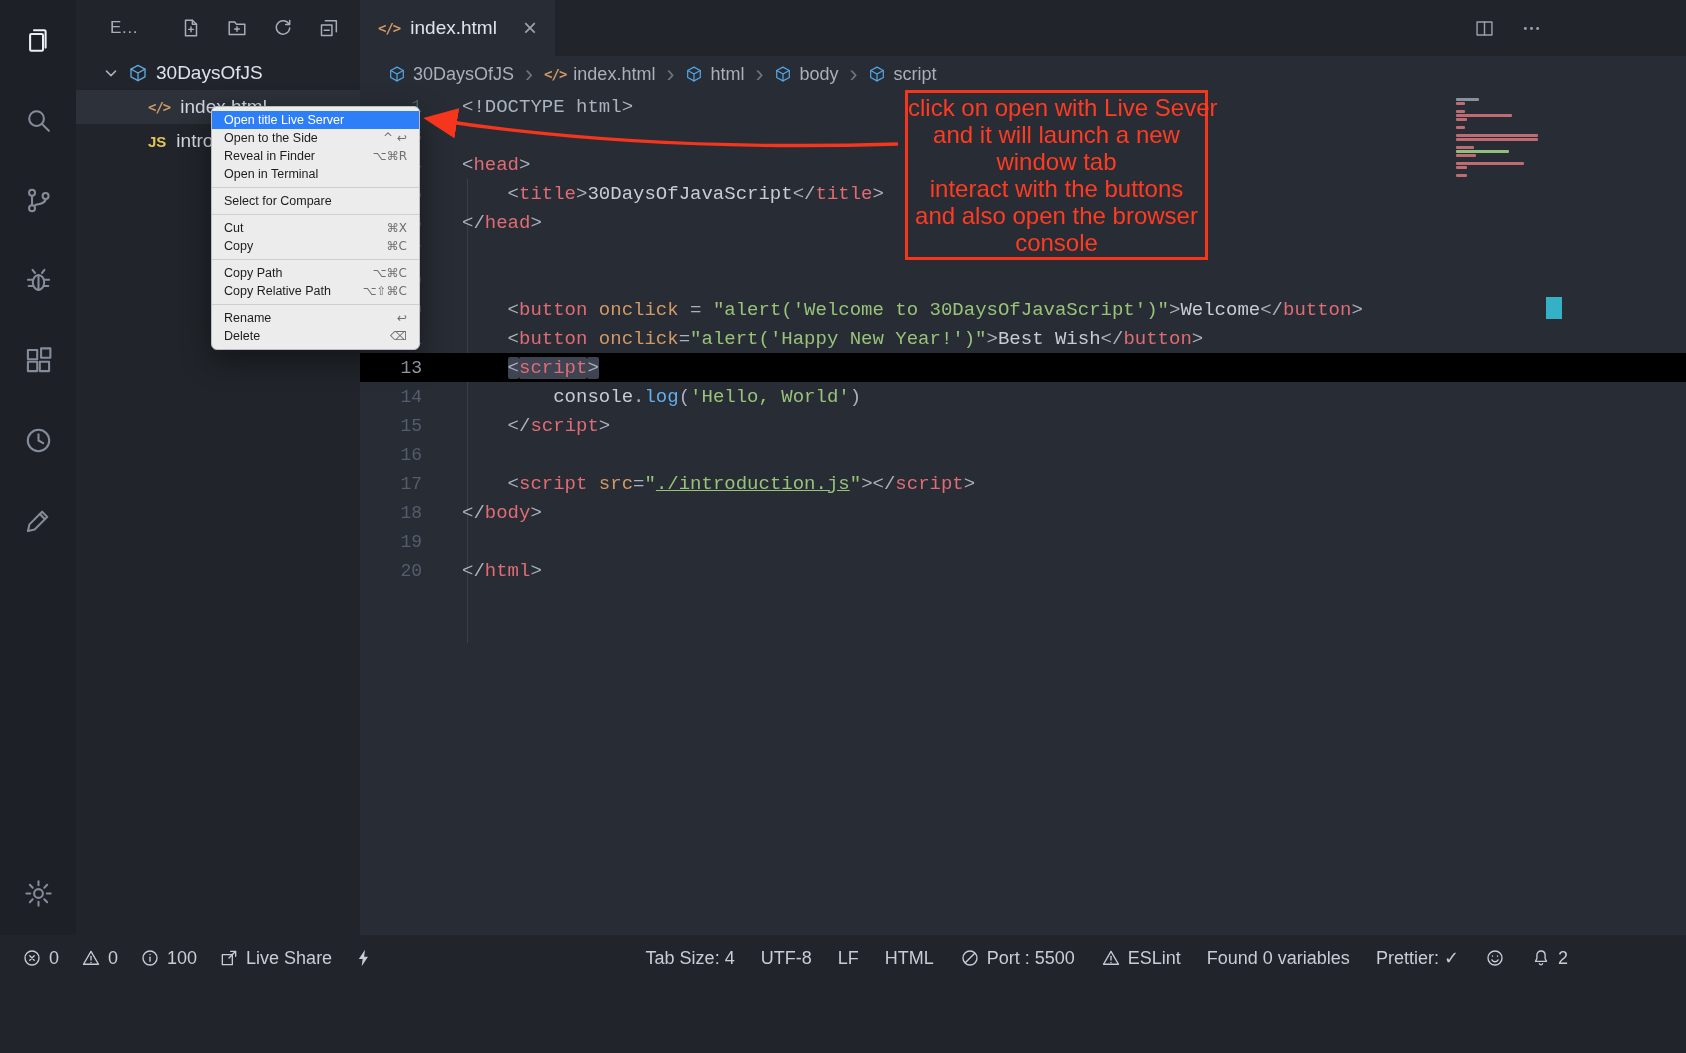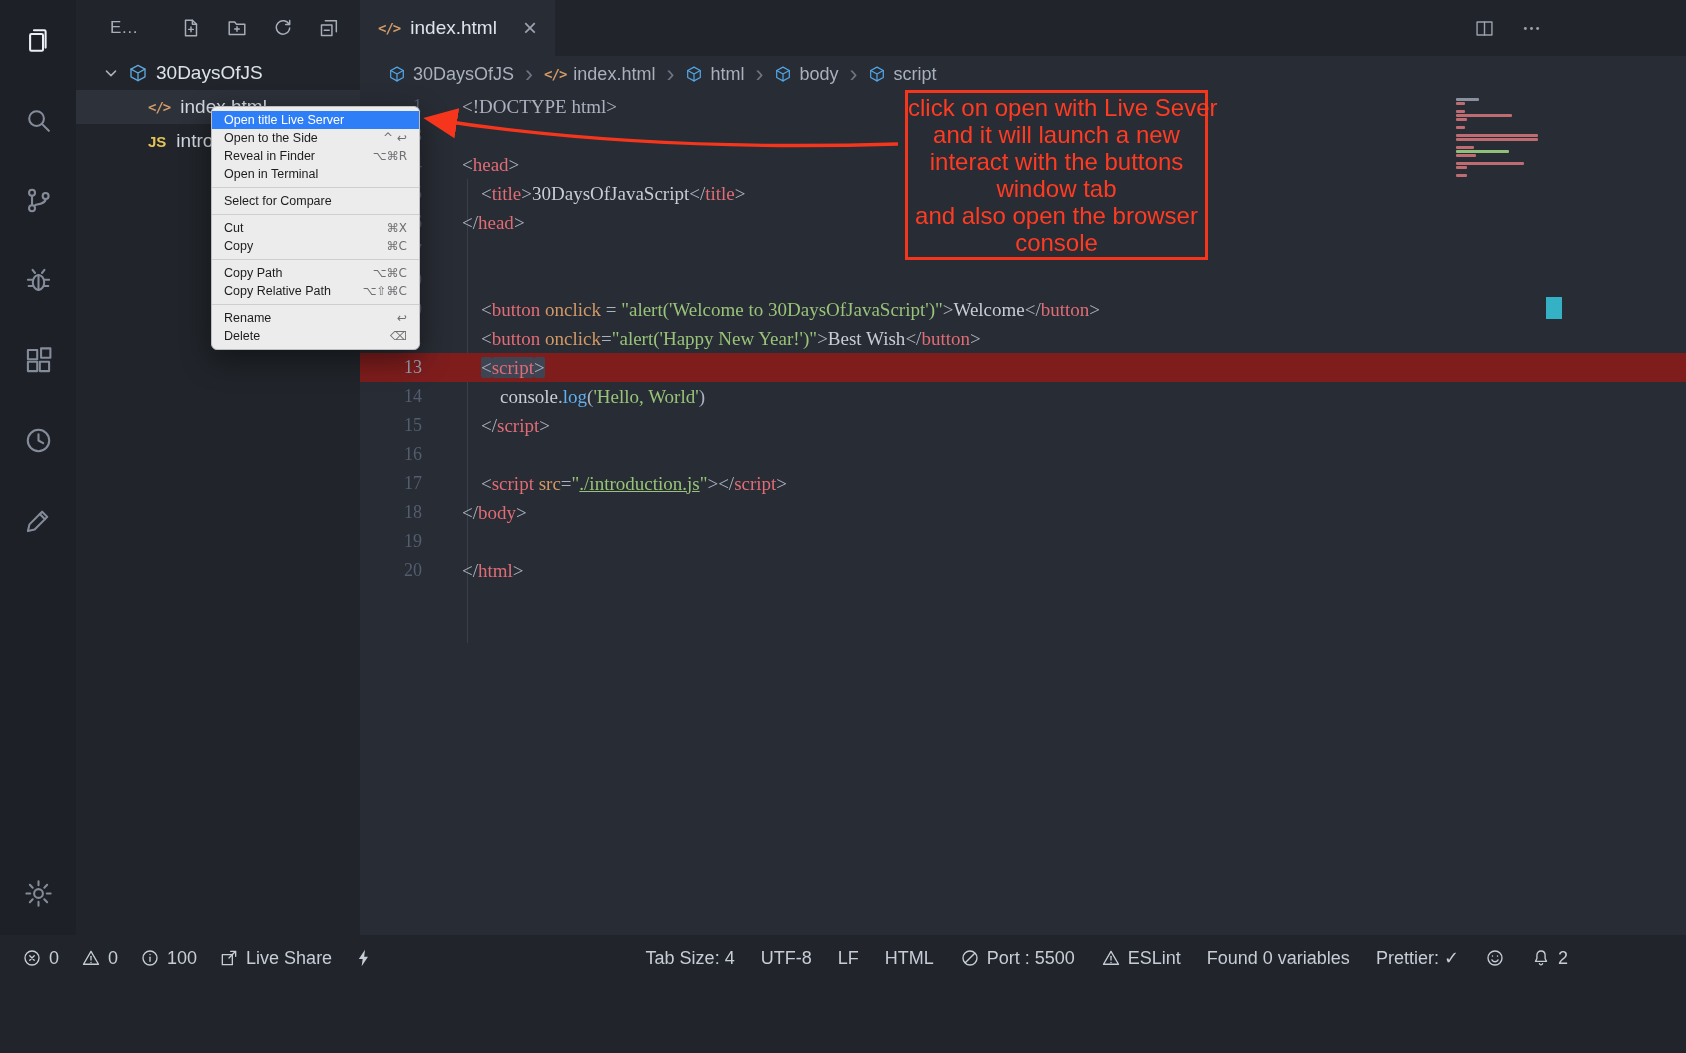--- a/index.html
+++ b/index.html
@@ -42,24 +42,24 @@
   .tab-actions .ic{width:21px;height:21px;color:#9aa1ad;cursor:pointer}
 
   .breadcrumbs{height:36px;display:flex;align-items:center;gap:10px;padding-left:28px;font-size:18px;color:#a9b0bc;background:#282c34}
   .bc-item{display:inline-flex;align-items:center;gap:7px;cursor:pointer}
   .bc-item .ic{width:18px;height:18px;color:#53a7e8}
   .bc-sep{color:#6d7480;font-size:24px;line-height:1;margin:0 1px}
 
   .code-area{position:absolute;top:92px;left:0;right:0;bottom:0}
   .indent-guide{position:absolute;left:107px;top:87px;width:1px;height:464px;background:#3a3f4a}
   .code-lines{position:absolute;top:0;left:0;right:0}
-  .code-line{display:flex;height:29px;align-items:center;font-family:Liberation Serif, serif;font-size:19px;white-space:pre;cursor:text}
+  .code-line{display:flex;height:29px;align-items:center;font-family:Liberation Mono, monospace;font-size:19px;white-space:pre;cursor:text}
   .ln{width:62px;flex:none;text-align:right;color:#545d6e;font-size:18px}
   .lc{margin-left:40px}
-  .code-line.active{background:#7f1d1d}
+  .code-line.active{background:#000000}
   .code-line.active .ln{color:#9ba3b2}
   .tk.p{color:#abb2bf}
   .tk.t{color:#e06c75}
   .tk.a{color:#d19a66}
   .tk.s{color:#98c379}
   .tk.f{color:#61afef}
   .tk.w{color:#c8ccd4}
   .tk.l{color:#98c379;text-decoration:underline}
   .tk.hl{background:#3e4451;border-radius:2px}
 
@@ -500,22 +500,22 @@
     </div>
     <div class="menu-item">
       <span class="mi-label">Delete</span>
       <span class="mi-short">⌫</span>
     </div>
   </div>
 
 <div class="annotation-box">
     <div class="an-line">click on open with Live Sever</div>
     <div class="an-line">and it will launch a new</div>
+    <div class="an-line">window tab</div>
     <div class="an-line">interact with the buttons</div>
-    <div class="an-line">window tab</div>
     <div class="an-line">and also open the browser</div>
     <div class="an-line">console</div>
   </div>
 <svg class="annotation-arrow" width="1686" height="1053" viewBox="0 0 1686 1053">
   <defs>
     <marker id="ah" markerWidth="10" markerHeight="9" refX="8" refY="4.5" orient="auto">
       <path d="M0 0 L10 4.5 L0 9 Z" fill="#f5361c"></path>
     </marker>
   </defs>
   <path d="M898 144 Q 640 152 430 119" fill="none" stroke="#f5361c" stroke-width="3.4" marker-end="url(#ah)"></path>

